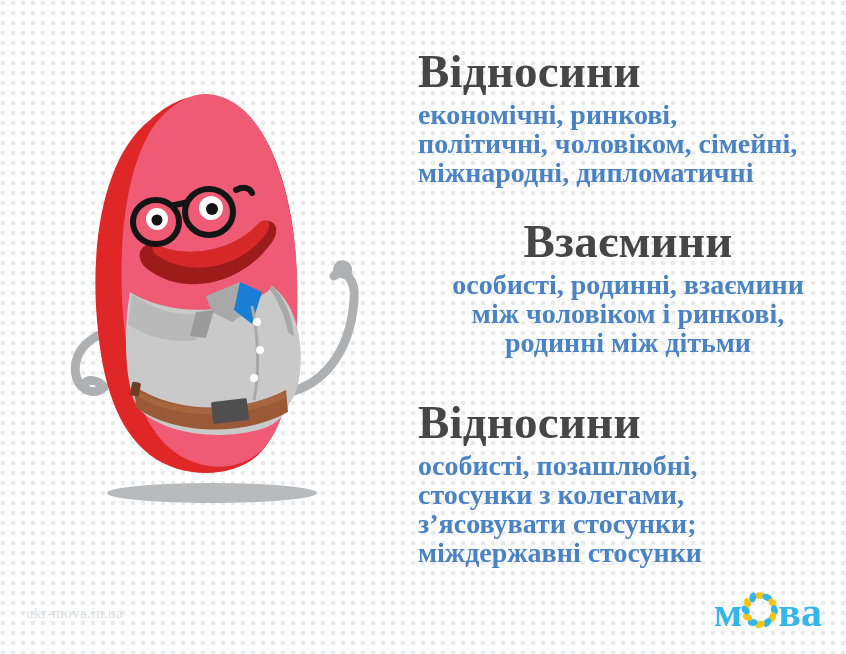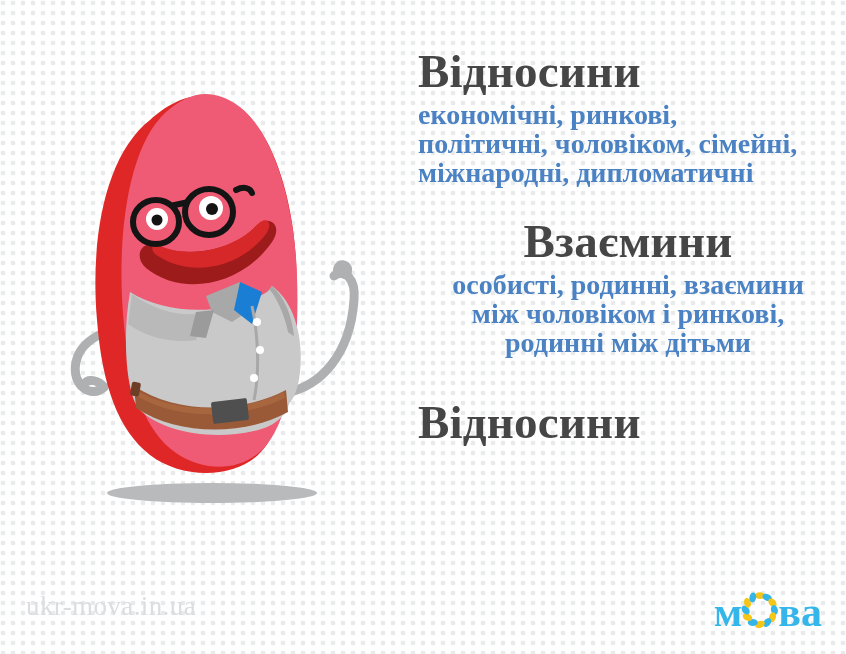--- a/index.html
+++ b/index.html
@@ -70,21 +70,21 @@
     list-style: none;
   }
   .entry-lines li { white-space: nowrap; }
 
   
   #watermark {
     position: absolute;
     left: 26px;
     bottom: 32px;
     font-family: "Liberation Serif", "DejaVu Serif", serif;
-    font-size: 27px;
+    font-size: 15px;
     color: #dcdde0;
     letter-spacing: 0.4px;
     user-select: none;
     margin-top: 44px;
   }
 
   
   #logo {
     position: absolute;
     right: 24px;
@@ -201,20 +201,26 @@
       <h2 class="entry-title">Взаємини</h2>
       <ul class="entry-lines">
         <li>особисті, родинні, взаємини</li>
         <li>між чоловіком і ринкові,</li>
         <li>родинні між дітьми</li>
       </ul>
     </section>
 
     <section class="entry" id="entry-2">
       <h2 class="entry-title">Відносини</h2>
+      <ul class="entry-lines">
+        <li>особисті, позашлюбні,</li>
+        <li>стосунки з колегами,</li>
+        <li>з’ясовувати стосунки;</li>
+        <li>міждержавні стосунки</li>
+      </ul>
     </section>
   </div>
 
   <div id="watermark">ukr-mova.in.ua</div>
 
   <div id="logo">
     <span class="logo-text-a">м</span>
     <svg class="logo-wreath" width="40" height="40" viewBox="0 0 40 40" xmlns="http://www.w3.org/2000/svg">
       <g>
         <ellipse cx="20" cy="5.6" rx="5.0" ry="3.4" fill="#f5c518" transform="rotate(0 20 5.6)"></ellipse>

